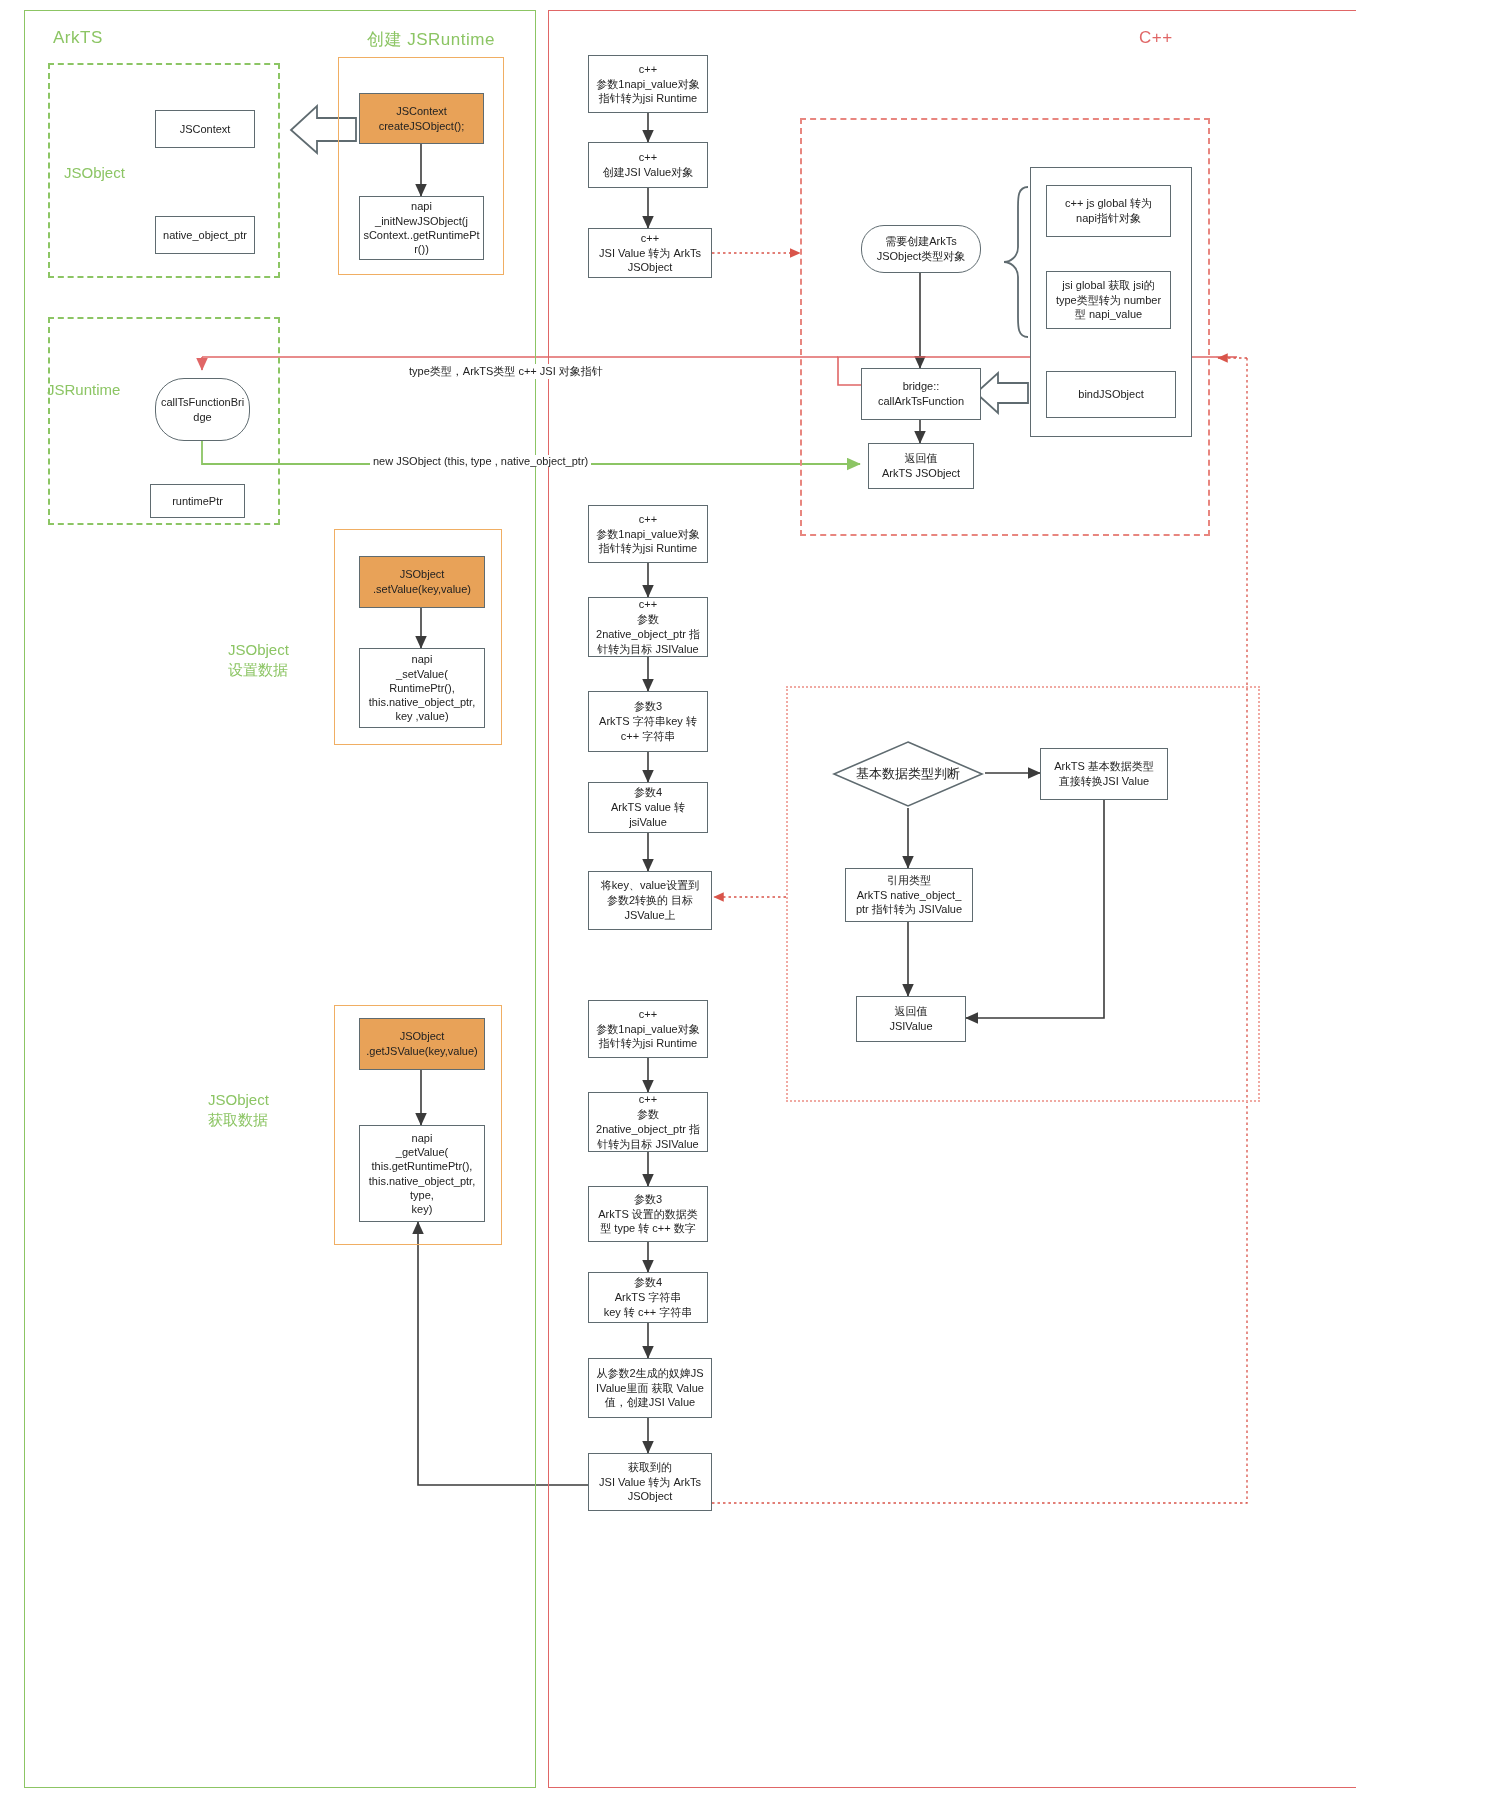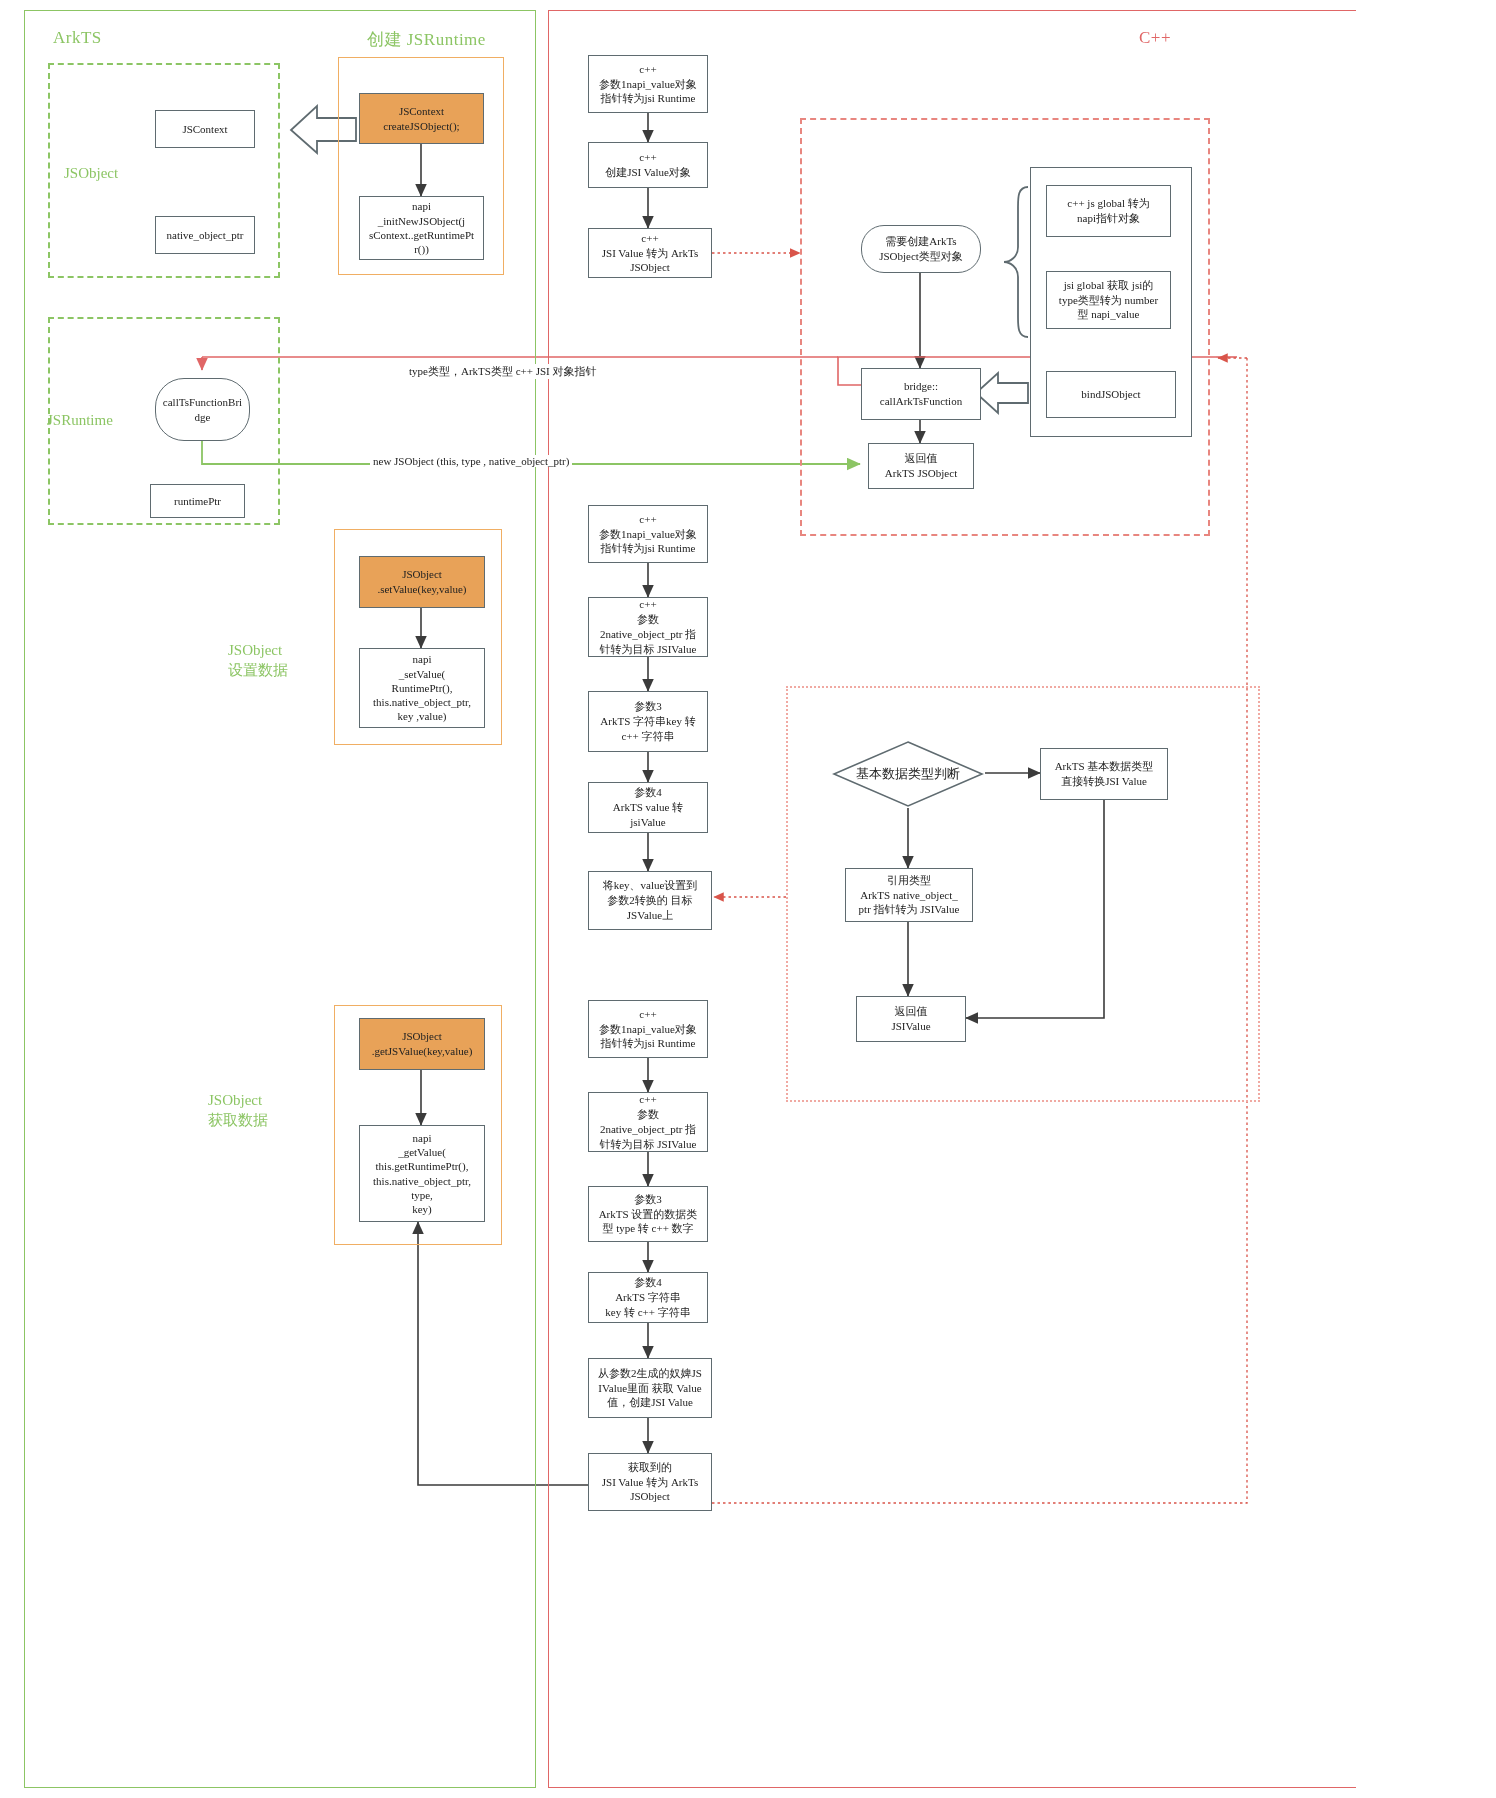--- a/index.html
+++ b/index.html
@@ -7,21 +7,20 @@
     margin: 0; padding: 0;
     background: #ffffff;
     font-family: "Liberation Sans", "DejaVu Sans", sans-serif;
   }
   #canvas {
     position: relative;
     width: 1356px;
     height: 1798px;
     background: #ffffff;
     overflow: hidden;
-    font-family: Liberation Serif, serif;
   }
   .abs { position: absolute; }
 
   
   .region-arkts {
     left: 24px; top: 10px; width: 512px; height: 1778px;
     border: 1.5px solid #8CC564;
     background: transparent;
   }
   .region-cpp {
@@ -183,21 +182,21 @@
   <div class="abs region-label" style="left:367px; top:28px;">创建 JSRuntime</div>
   <div class="abs region-label cpp" style="left:1139px; top:28px;">C++</div>
 
   <div class="abs dashed-green" style="left:48px; top:63px; width:232px; height:215px;"></div>
   <div class="abs group-title" style="left:64px; top:163px;">JSObject</div>
 
   <div class="abs node" style="left:155px; top:110px; width:100px; height:38px;">JSContext</div>
   <div class="abs node" style="left:155px; top:216px; width:100px; height:38px;">native_object_ptr</div>
 
   <div class="abs dashed-green" style="left:48px; top:317px; width:232px; height:208px;"></div>
-  <div class="abs group-title" style="left:47px; top:410px;">JSRuntime</div>
+  <div class="abs group-title" style="left:47px; top:380px;">JSRuntime</div>
 
   <div class="abs node" style="left:155px; top:378px; width:95px; height:63px;border-radius:29px;">callTsFunctionBri
 dge</div>
   <div class="abs node" style="left:150px; top:484px; width:95px; height:34px;">runtimePtr</div>
 
   <div class="abs orange-group" style="left:338px; top:57px; width:166px; height:218px;"></div>
   <div class="abs node orange" style="left:359px; top:93px; width:125px; height:51px;">JSContext
 createJSObject();</div>
   <div class="abs node tall" style="left:359px; top:196px; width:125px; height:64px;">napi
 _initNewJSObject(j

